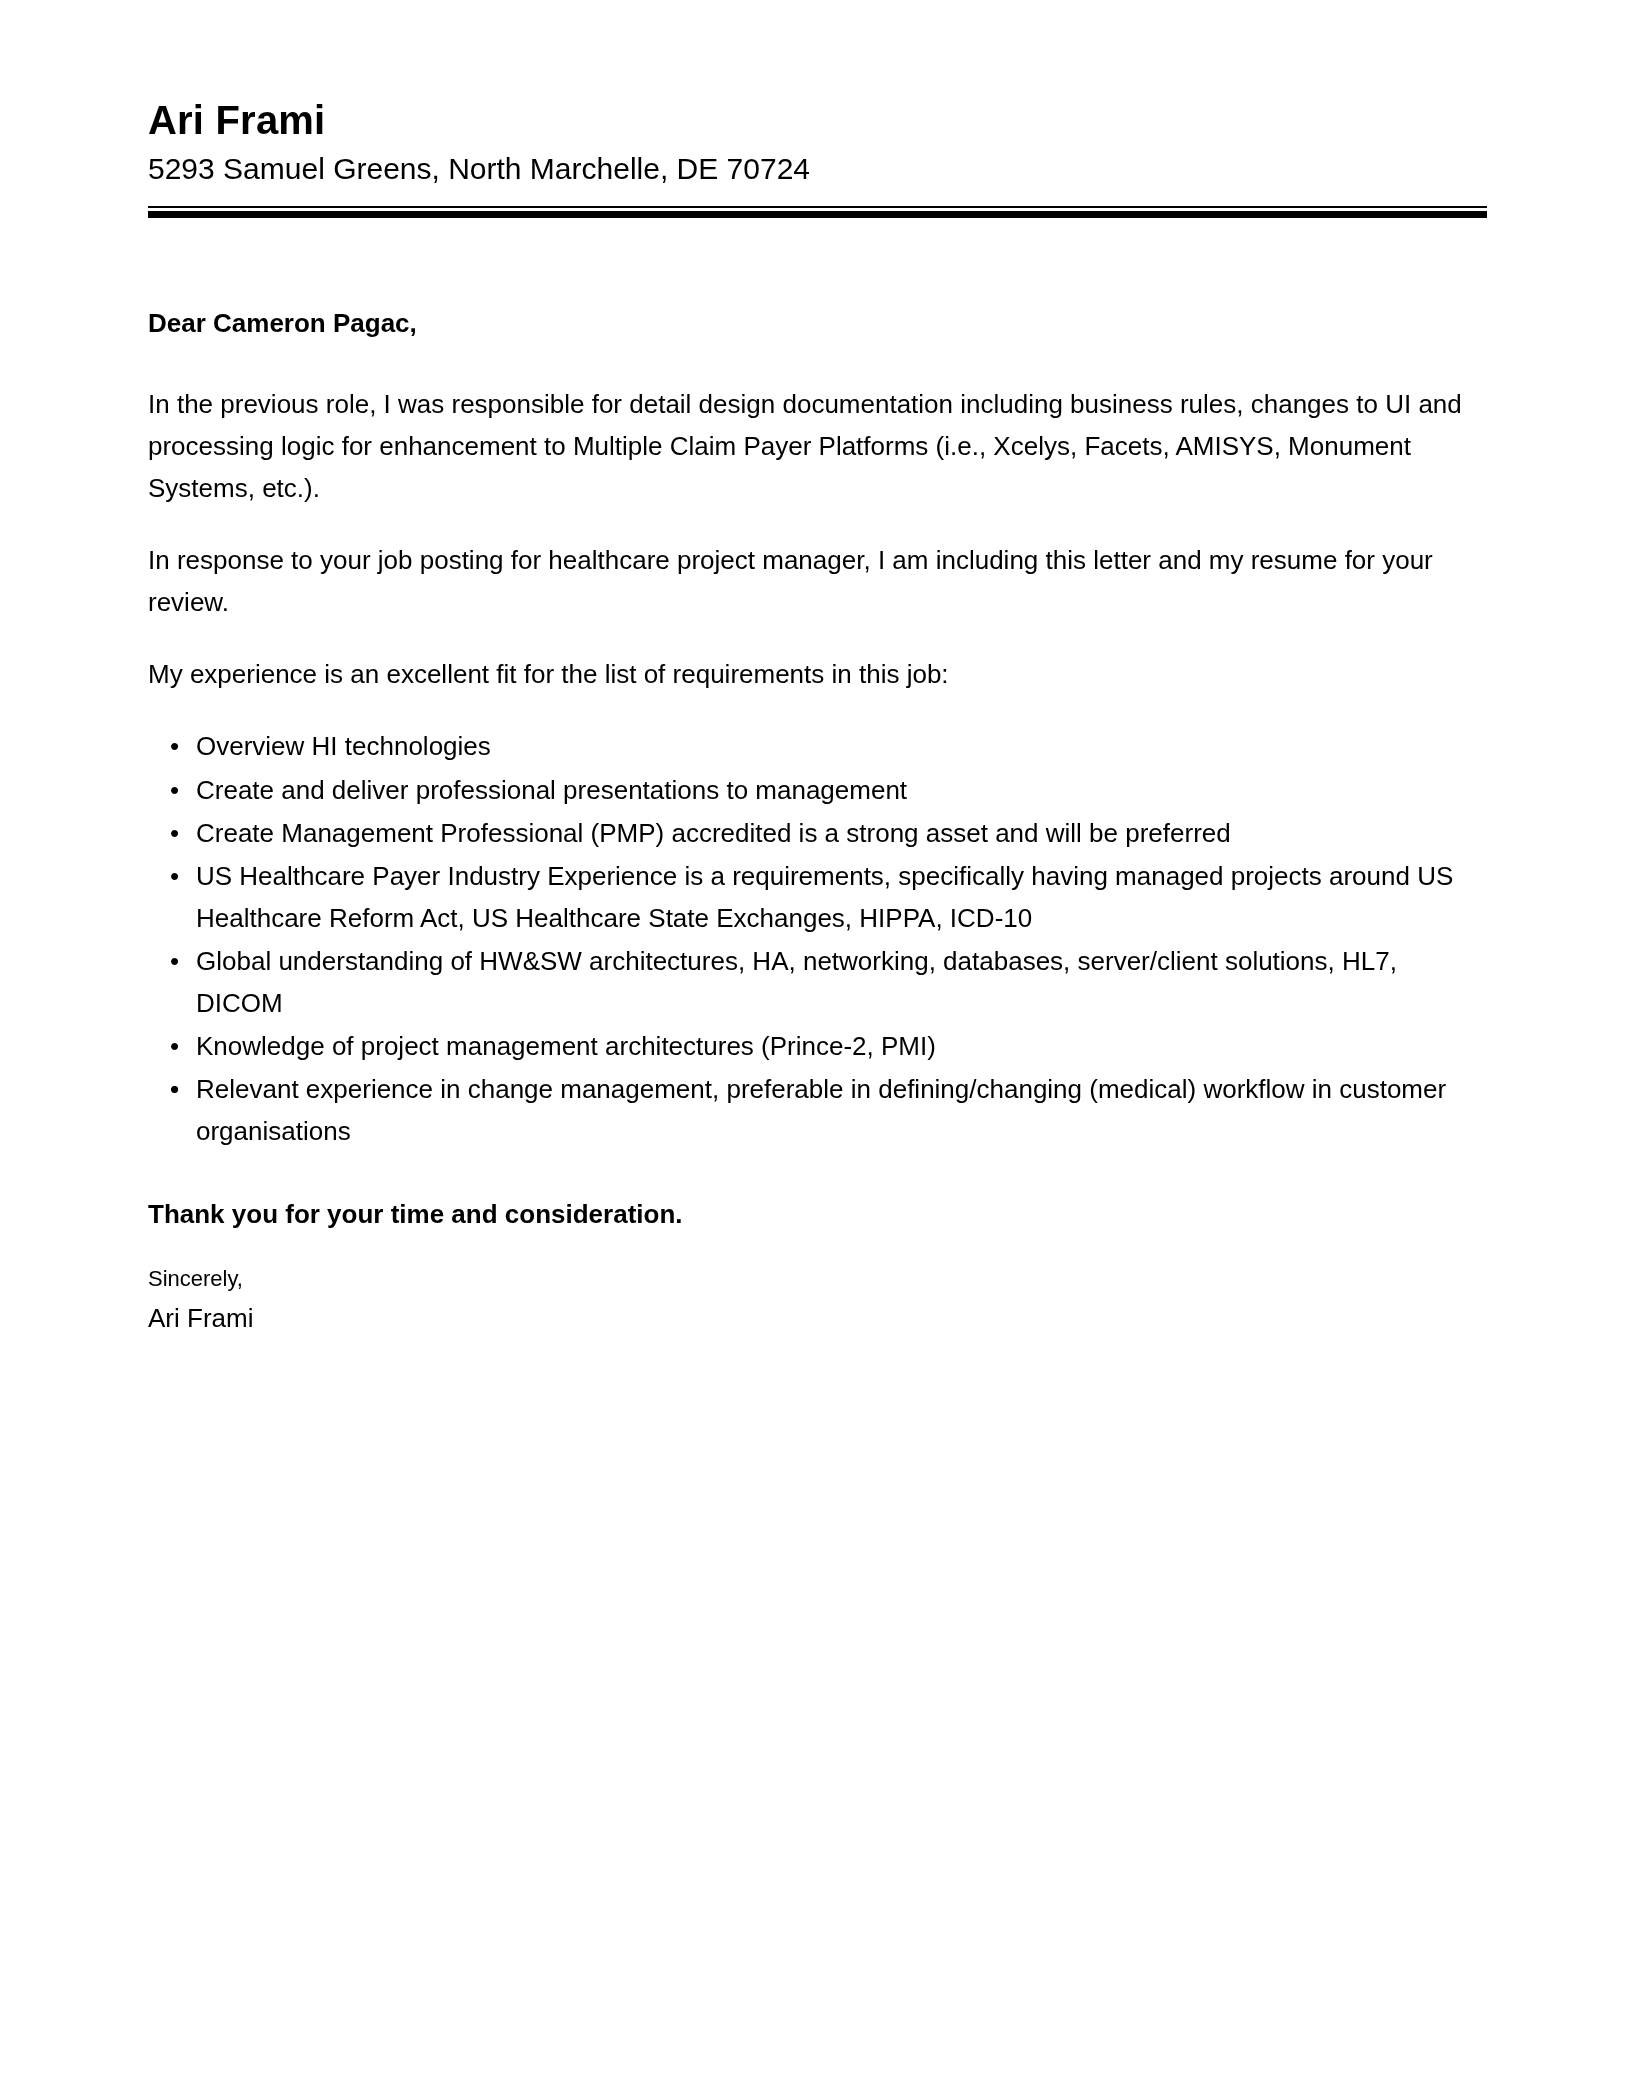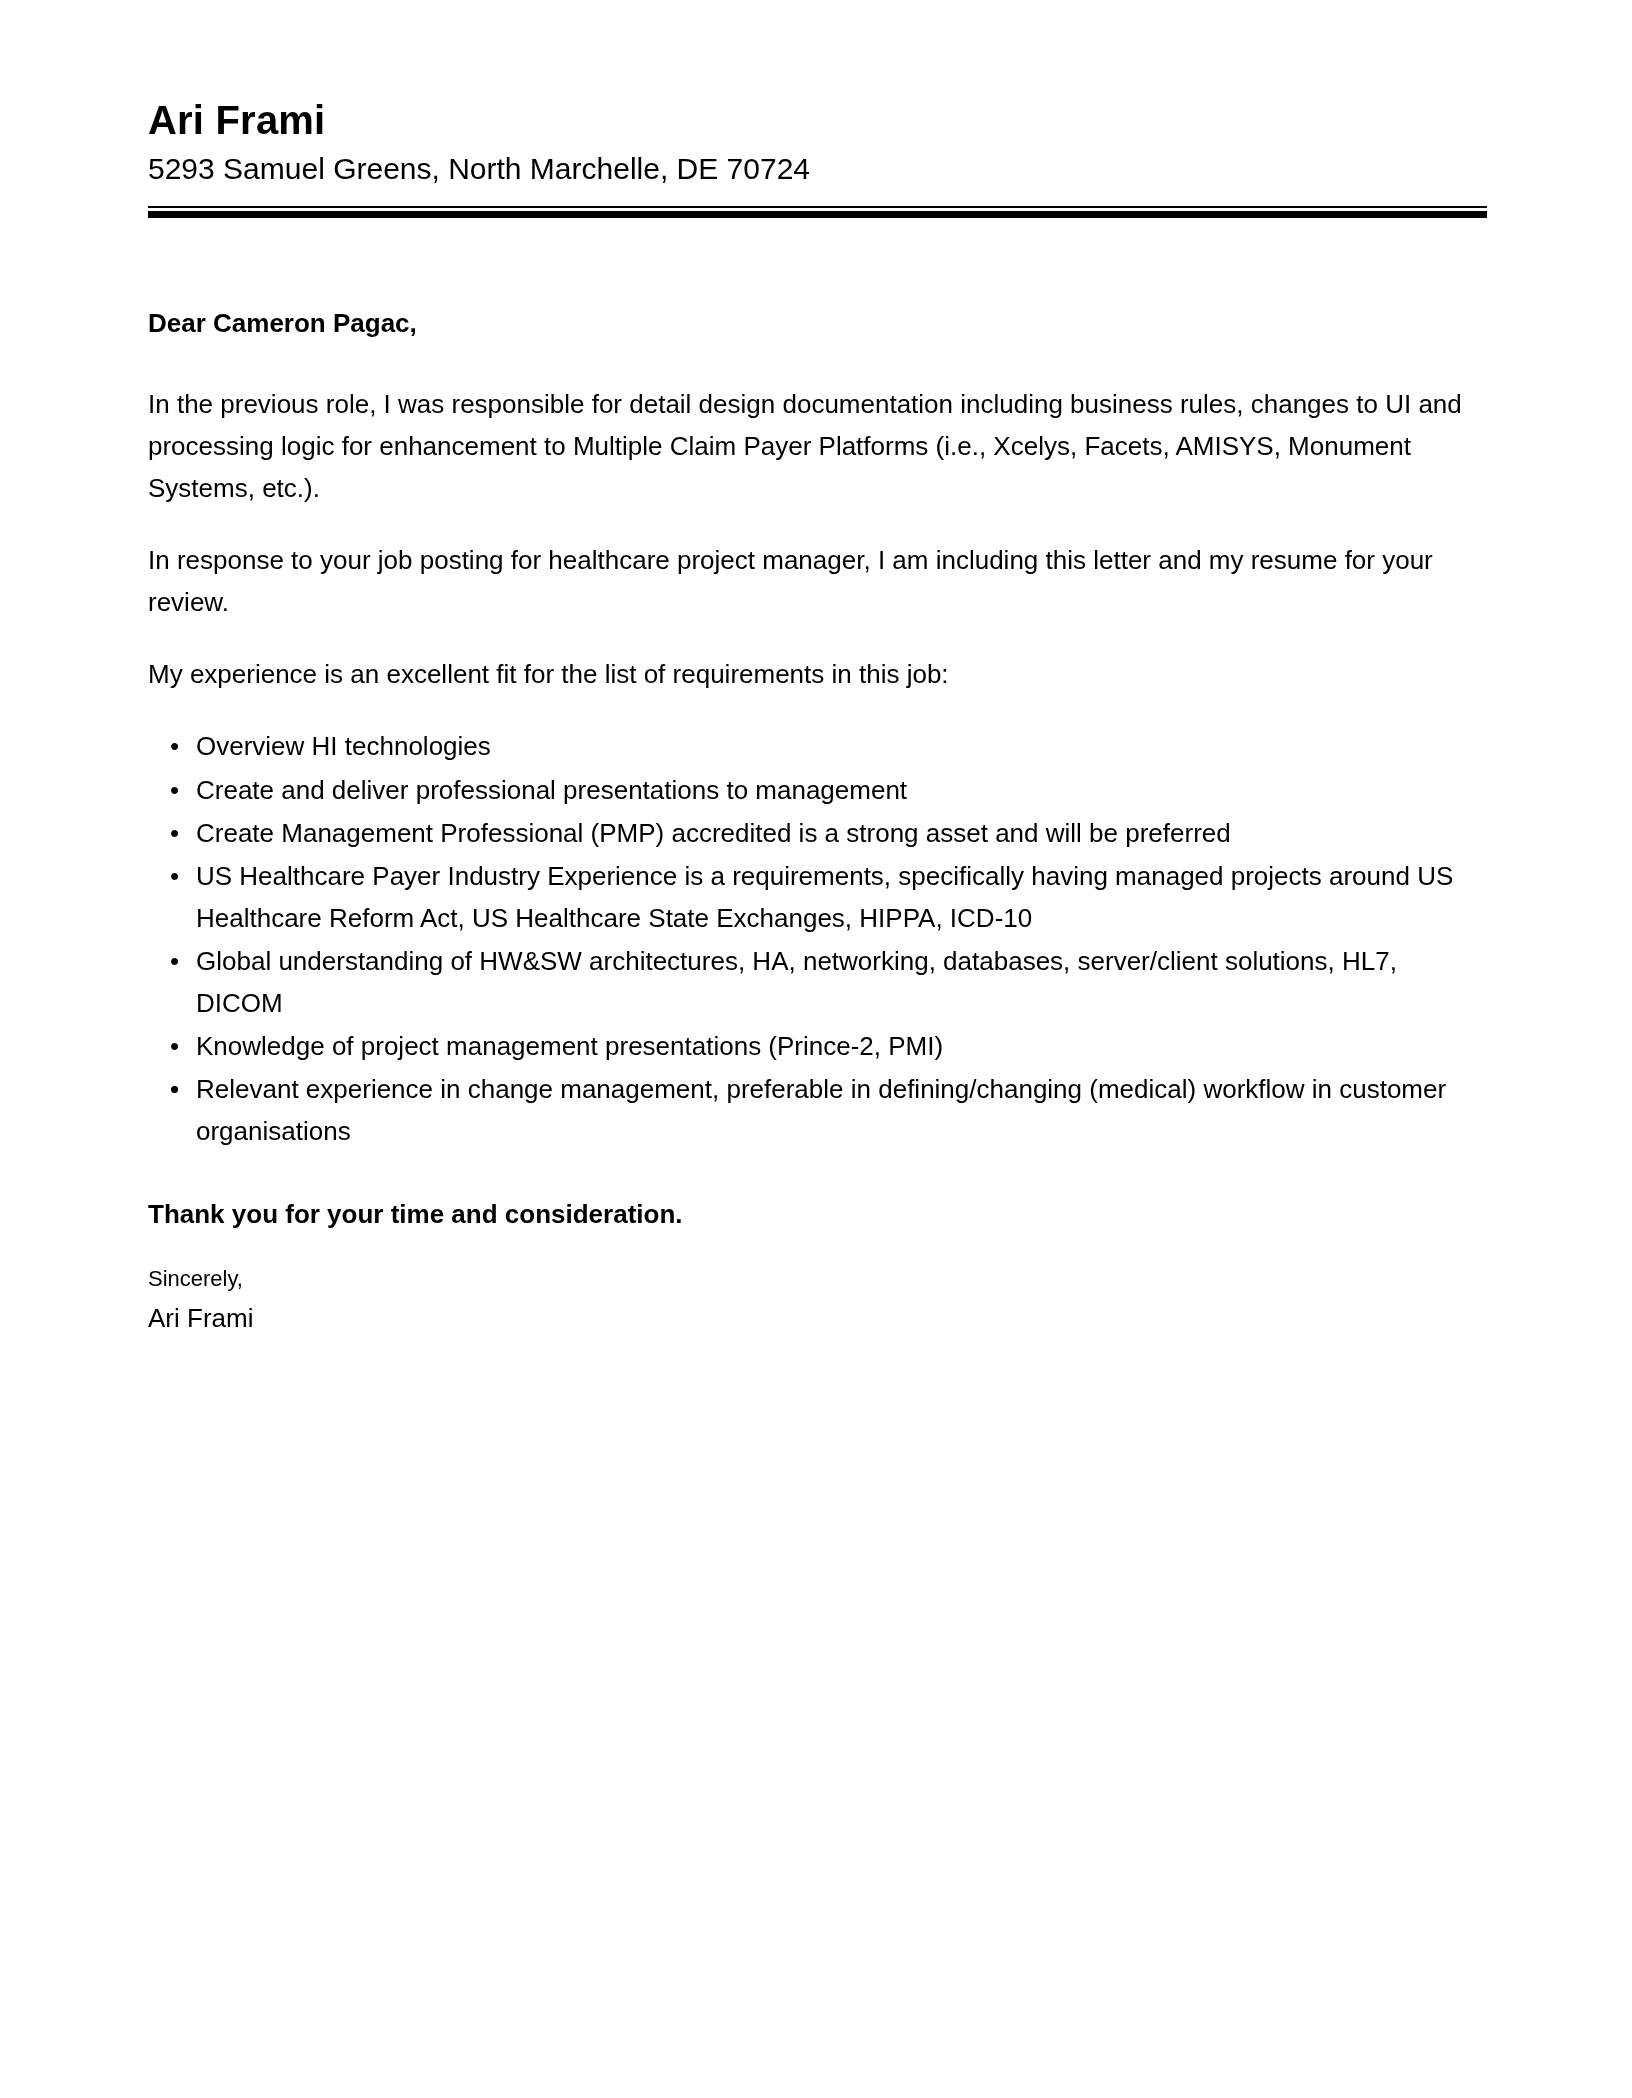--- a/index.html
+++ b/index.html
@@ -168,21 +168,21 @@
         <li>
           <span class="bullet-dot">•</span>
           <span>US Healthcare Payer Industry Experience is a requirements, specifically having managed projects around US Healthcare Reform Act, US Healthcare State Exchanges, HIPPA, ICD-10</span>
         </li>
         <li>
           <span class="bullet-dot">•</span>
           <span>Global understanding of HW&amp;SW architectures, HA, networking, databases, server/client solutions, HL7, DICOM</span>
         </li>
         <li>
           <span class="bullet-dot">•</span>
-          <span>Knowledge of project management presentations (Prince-2, PMI)</span>
+          <span>Knowledge of project management architectures (Prince-2, PMI)</span>
         </li>
         <li>
           <span class="bullet-dot">•</span>
         </li>
         <li>
           <span class="bullet-dot">•</span>
           <span>Relevant experience in change management, preferable in defining/changing (medical) workflow in customer organisations</span>
         </li>
       </ul>
 

